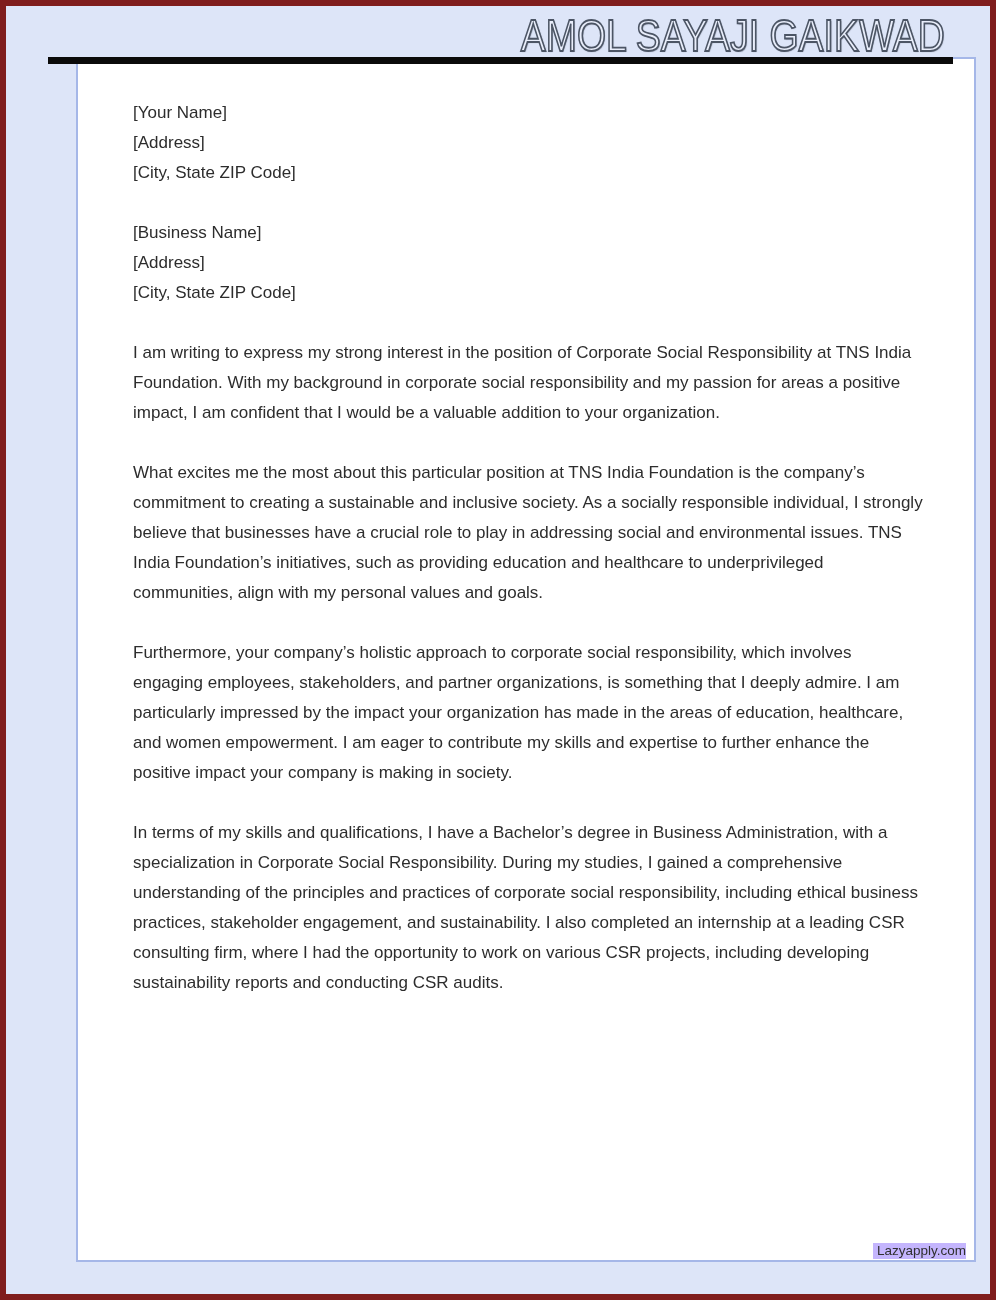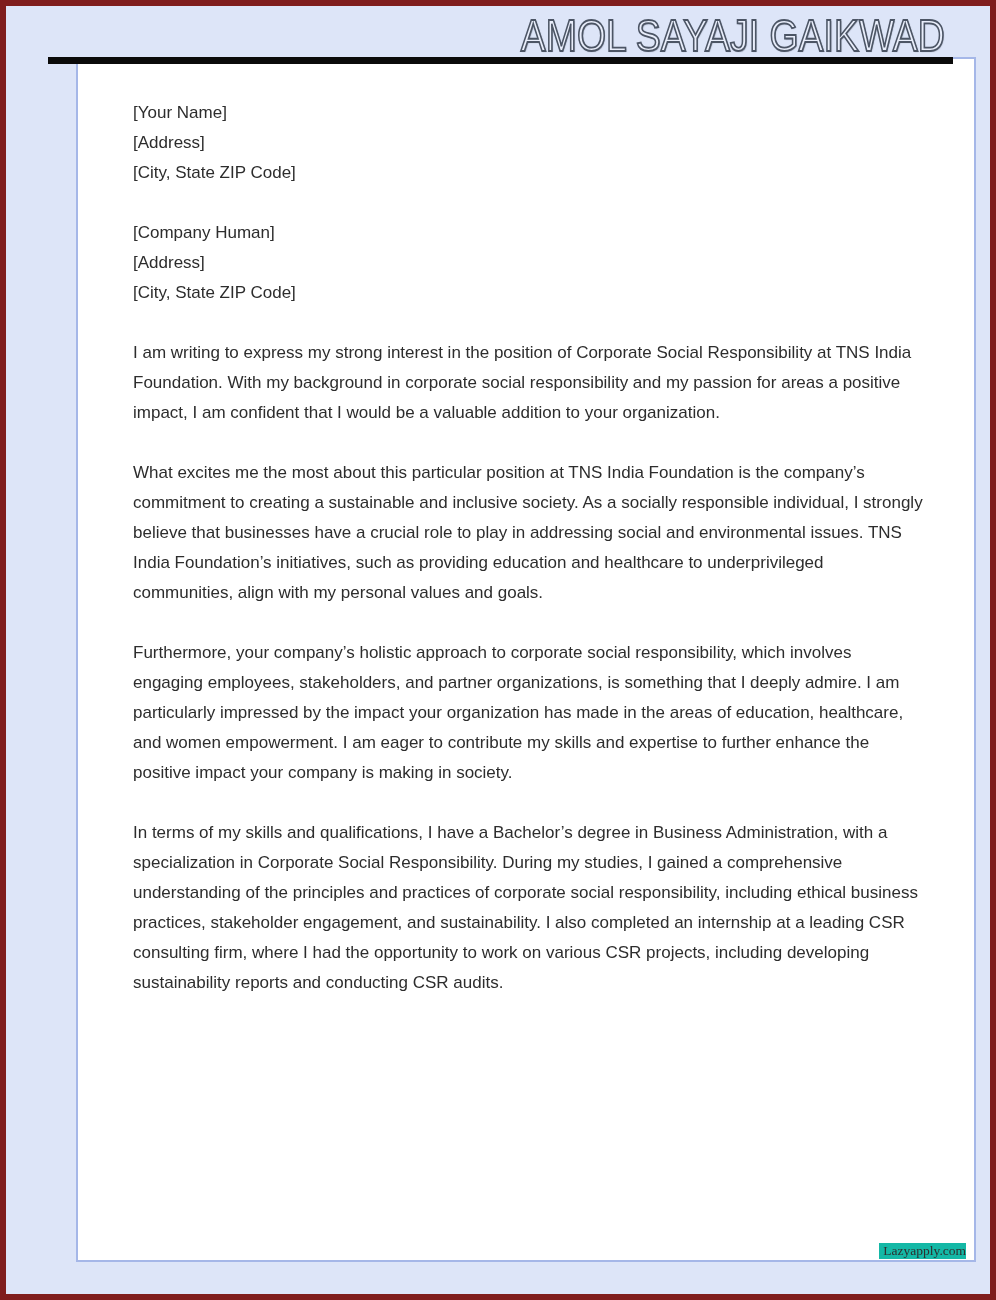--- a/index.html
+++ b/index.html
@@ -69,24 +69,23 @@
 
   .line { white-space: nowrap; }
 
   .watermark {
     position: absolute;
     right: 8px;
     bottom: 1px;
     font-size: 13.5px;
     line-height: 16px;
     color: #2f2f2f;
-    background: #14b8a6;
+    background: #c4b5fd;
     padding-left: 4px;
     z-index: 4;
-    font-family: Liberation Serif, serif;
   }
 </style>
 </head>
 <body>
 
 <div class="screen">
 
   <div class="header-name">AMOL SAYAJI GAIKWAD</div>
 
   <div class="divider-bar"></div>
@@ -94,21 +93,21 @@
   <div class="page">
     <div class="content">
 
       <div class="block">
         <div class="line">[Your Name]</div>
         <div class="line">[Address]</div>
         <div class="line">[City, State ZIP Code]</div>
       </div>
 
       <div class="block">
-        <div class="line">[Company Human]</div>
+        <div class="line">[Business Name]</div>
         <div class="line">[Address]</div>
         <div class="line">[City, State ZIP Code]</div>
       </div>
 
 
       <div class="block">I am writing to express my strong interest in the position of Corporate Social Responsibility at TNS India Foundation. With my background in corporate social responsibility and my passion for areas a positive impact, I am confident that I would be a valuable addition to your organization.</div>
       <div class="block">What excites me the most about this particular position at TNS India Foundation is the company’s commitment to creating a sustainable and inclusive society. As a socially responsible individual, I strongly believe that businesses have a crucial role to play in addressing social and environmental issues. TNS India Foundation’s initiatives, such as providing education and healthcare to underprivileged communities, align with my personal values and goals.</div>
       <div class="block">Furthermore, your company’s holistic approach to corporate social responsibility, which involves engaging employees, stakeholders, and partner organizations, is something that I deeply admire. I am particularly impressed by the impact your organization has made in the areas of education, healthcare, and women empowerment. I am eager to contribute my skills and expertise to further enhance the positive impact your company is making in society.</div>
       <div class="block">In terms of my skills and qualifications, I have a Bachelor’s degree in Business Administration, with a specialization in Corporate Social Responsibility. During my studies, I gained a comprehensive understanding of the principles and practices of corporate social responsibility, including ethical business practices, stakeholder engagement, and sustainability. I also completed an internship at a leading CSR consulting firm, where I had the opportunity to work on various CSR projects, including developing sustainability reports and conducting CSR audits.</div>
 

